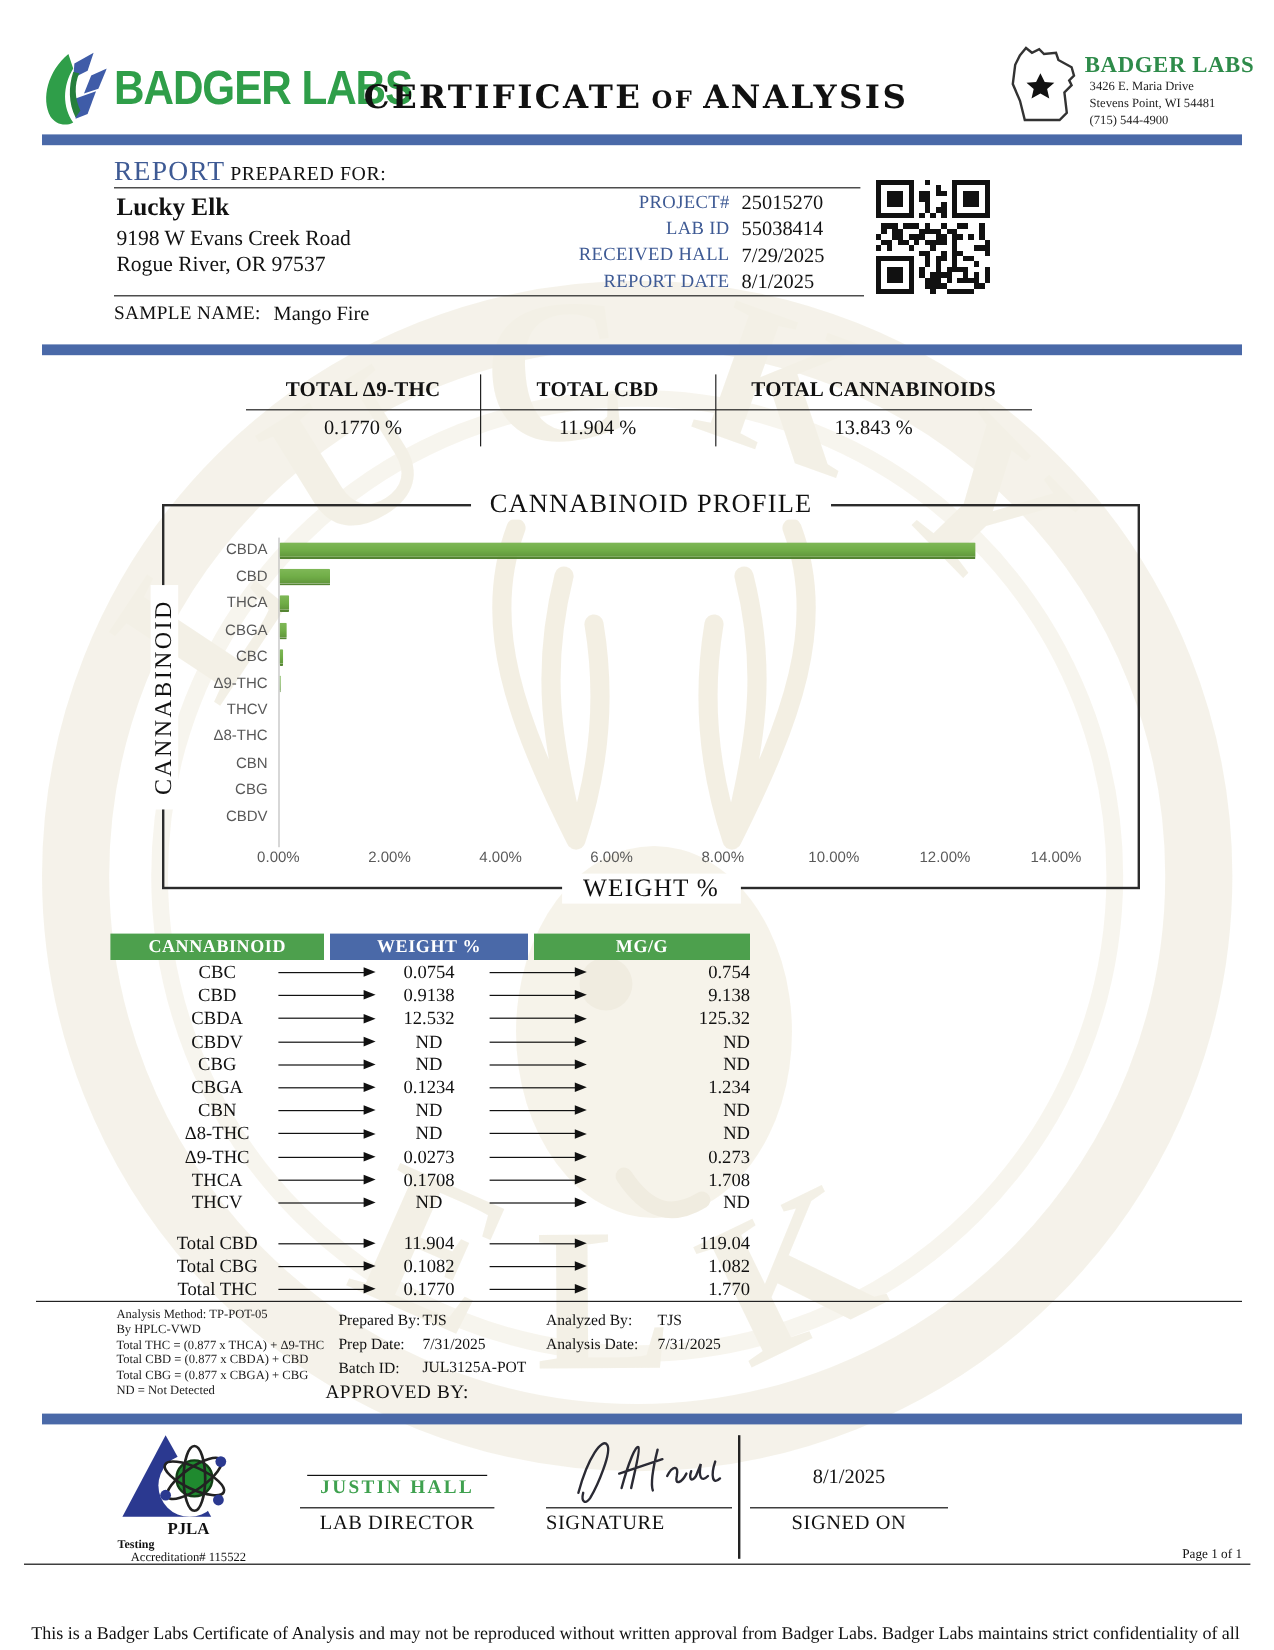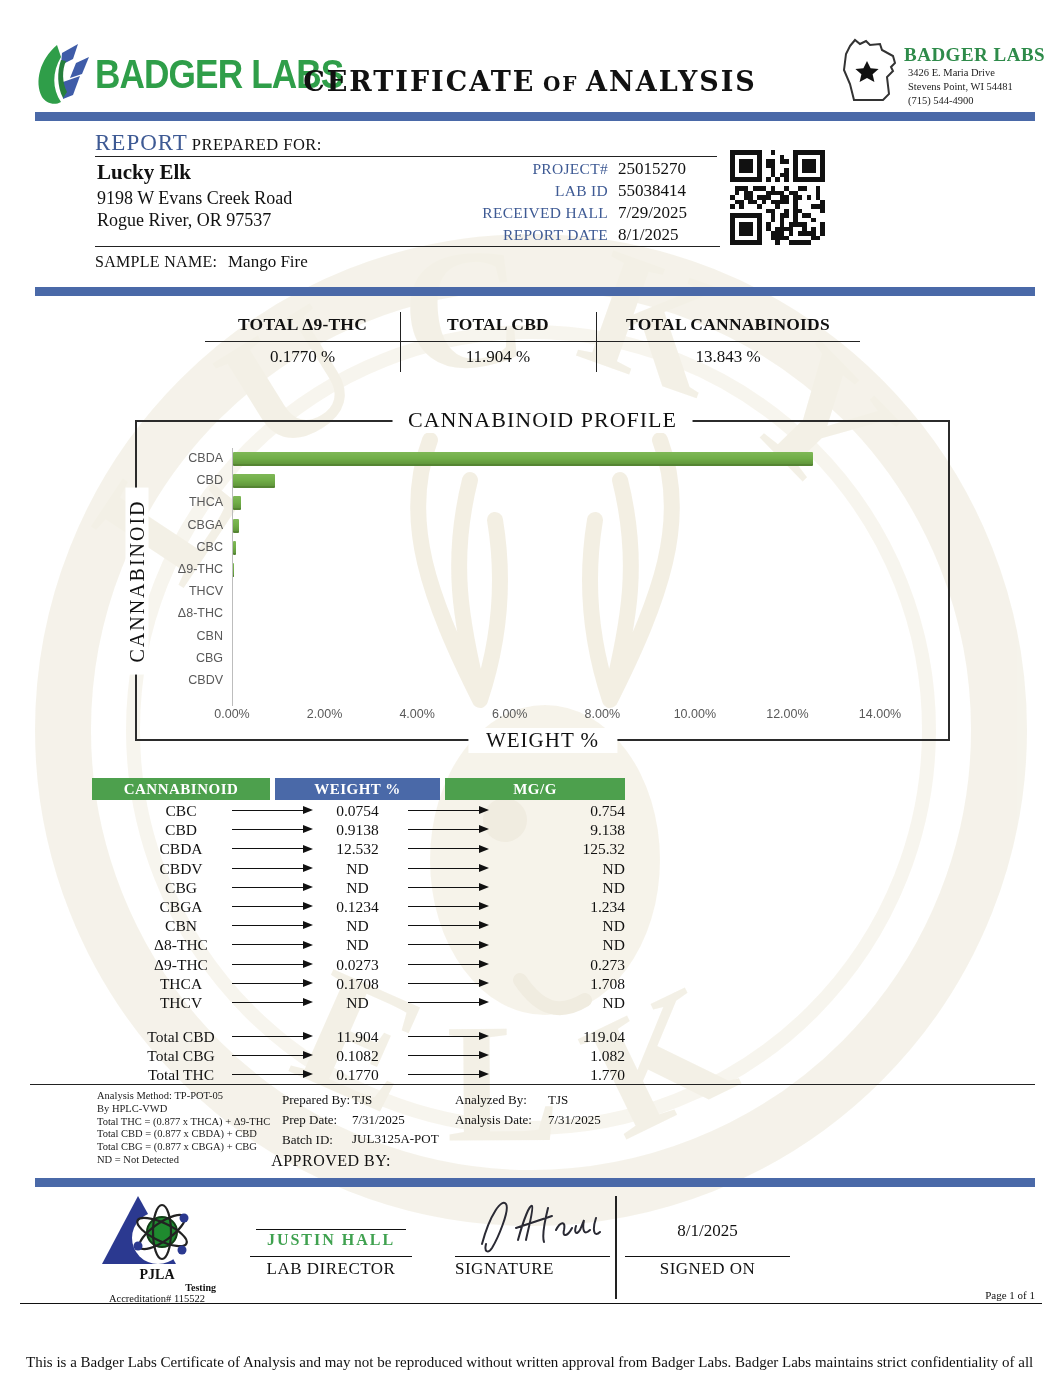--- a/index.html
+++ b/index.html
@@ -77,21 +77,21 @@
   
   .appr-line{position:absolute;border-top:1.8px solid #111;height:0;}
   .appr-by{left:255px;top:1152px;width:152px;text-align:center;font-size:16px;letter-spacing:.5px;}
   .appr-name{left:243px;top:1231px;width:176px;text-align:center;font-size:16px;font-weight:600;
              color:#3fa14f;letter-spacing:2px;}
   .appr-title{left:243px;top:1259px;width:176px;text-align:center;font-size:17px;letter-spacing:.5px;}
   .sig-label{left:455px;top:1259px;width:155px;text-align:left;font-size:17px;letter-spacing:.5px;}
   .signed-date{left:625px;top:1221px;width:165px;text-align:center;font-size:17px;}
   .signed-on{left:625px;top:1259px;width:165px;text-align:center;font-size:17px;letter-spacing:.5px;}
   .pjla-org{left:98px;top:1267px;width:118px;text-align:center;font-weight:bold;font-size:14px;}
-  .pjla-sub{left:98px;top:1282px;width:118px;text-align:right;font-weight:bold;font-size:10px;}
+  .pjla-sub{left:98px;top:1282px;width:118px;text-align:left;font-weight:bold;font-size:10px;}
   .pjla-accr{left:80px;top:1293px;width:154px;text-align:center;font-size:10.5px;}
 
   
   .page-num{left:835px;top:1289px;width:200px;text-align:right;font-size:11px;}
   .footer-rule{left:20px;top:1303px;width:1022px;border-top:1.6px solid #111;height:0;}
   .disclaimer{left:26px;top:1308px;width:1012px;font-size:15px;line-height:1.55;color:#111;margin-top:43px;}
 </style>
 </head>
 <body>
 

